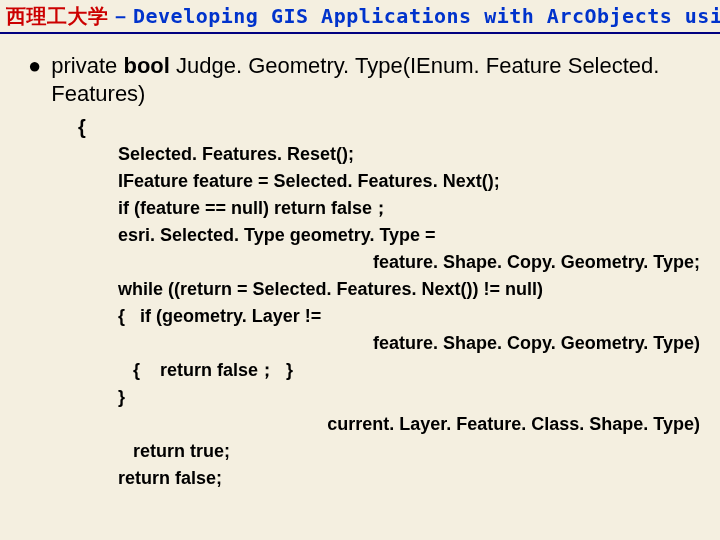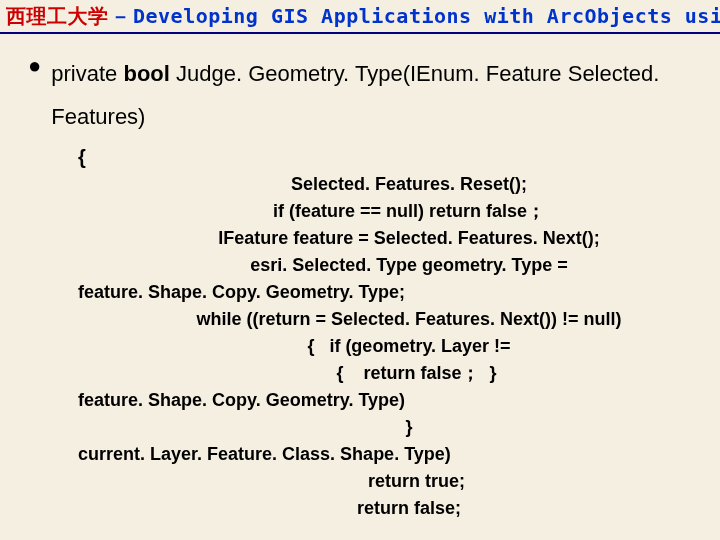--- a/index.html
+++ b/index.html
@@ -44,35 +44,35 @@
   .bullet {
     font-size: 22px;
     color: #000;
     line-height: 28px;
     margin-right: 10px;
     flex-shrink: 0;
   }
   .sig {
     font-size: 22px;
     color: #000;
-    line-height: 43px;
+    line-height: 28px;
   }
   .sig .kw { font-weight: normal; }
   .sig .bold { font-weight: bold; }
   .code-block {
     margin-top: 6px;
     margin-left: 50px;
     font-size: 18px;
     font-weight: bold;
     color: #000;
     line-height: 27px;
   }
   .code-block .line { white-space: pre; }
-  .i1 { padding-left: 40px; text-align: center; }
-  .i0 { padding-left: 0; }
+  .i1 { padding-left: 40px; }
+  .i0 { padding-left: 0; text-align: right; }
   .brace { font-size: 20px; font-weight: bold; }
 </style>
 </head>
 <body>
 
 <div class="header">
   <div class="logo">
     <svg viewBox="0 0 40 40">
       <circle cx="20" cy="20" r="18" fill="none" stroke="#b00000" stroke-width="2"></circle>
       <circle cx="20" cy="20" r="11" fill="none" stroke="#b00000" stroke-width="1.5"></circle>
@@ -88,26 +88,26 @@
   <div class="sig-line">
     <div class="bullet">●</div>
     <div class="sig">
       <span class="kw">private </span><span class="bold">bool </span><span>Judge. Geometry. Type(IEnum. Feature Selected. Features)</span>
     </div>
   </div>
 
   <div class="code-block">
     <div class="line brace">{</div>
     <div class="line i1">Selected. Features. Reset();</div>
+    <div class="line i1">IFeature feature = Selected. Features. Next();</div>
     <div class="line i1">if (feature == null) return false；</div>
-    <div class="line i1">IFeature feature = Selected. Features. Next();</div>
     <div class="line i1">esri. Selected. Type geometry. Type =</div>
     <div class="line i0">feature. Shape. Copy. Geometry. Type;</div>
     <div class="line i1">while ((return = Selected. Features. Next()) != null)</div>
     <div class="line i1">{   if (geometry. Layer !=</div>
+    <div class="line i0">feature. Shape. Copy. Geometry. Type)</div>
     <div class="line i1">   {    return false；  }</div>
-    <div class="line i0">feature. Shape. Copy. Geometry. Type)</div>
     <div class="line i1">}</div>
     <div class="line i0">current. Layer. Feature. Class. Shape. Type)</div>
     <div class="line i1">   return true;</div>
     <div class="line i1">return false;</div>
   </div>
 </div>
 
 </body></html>

